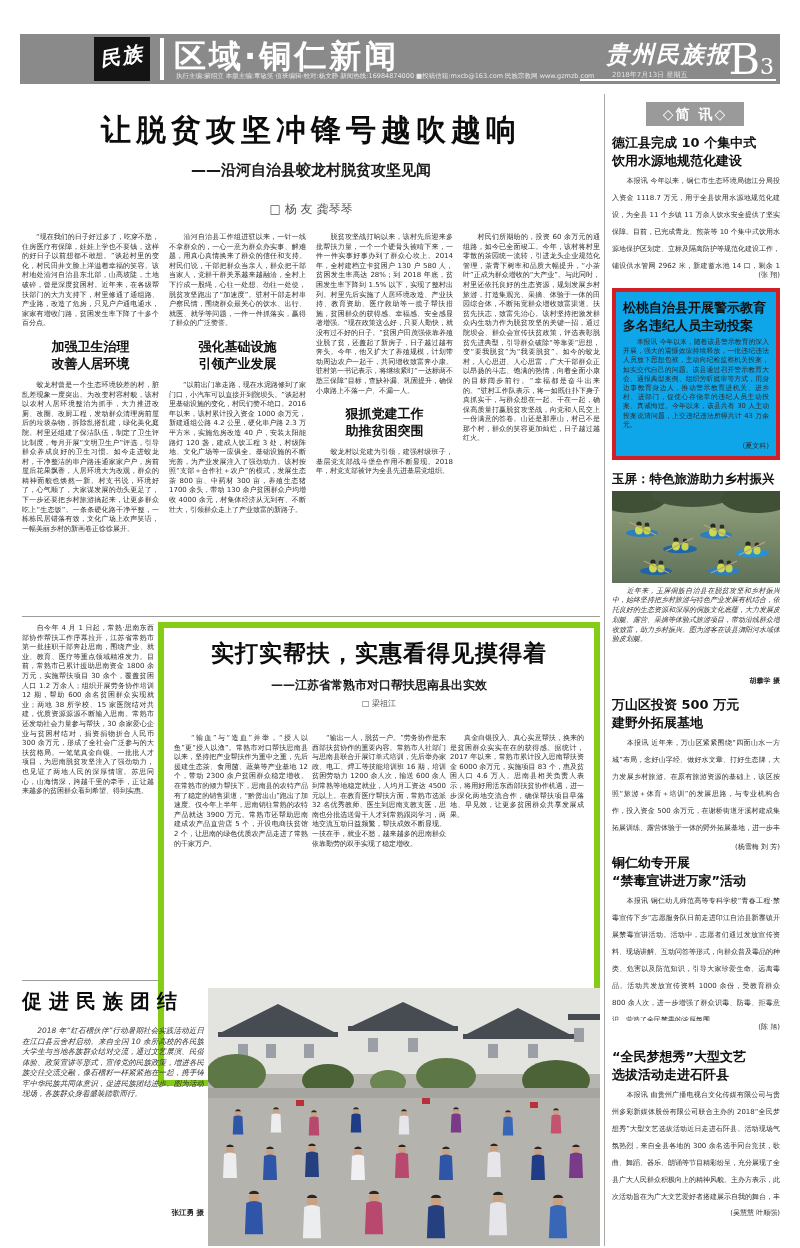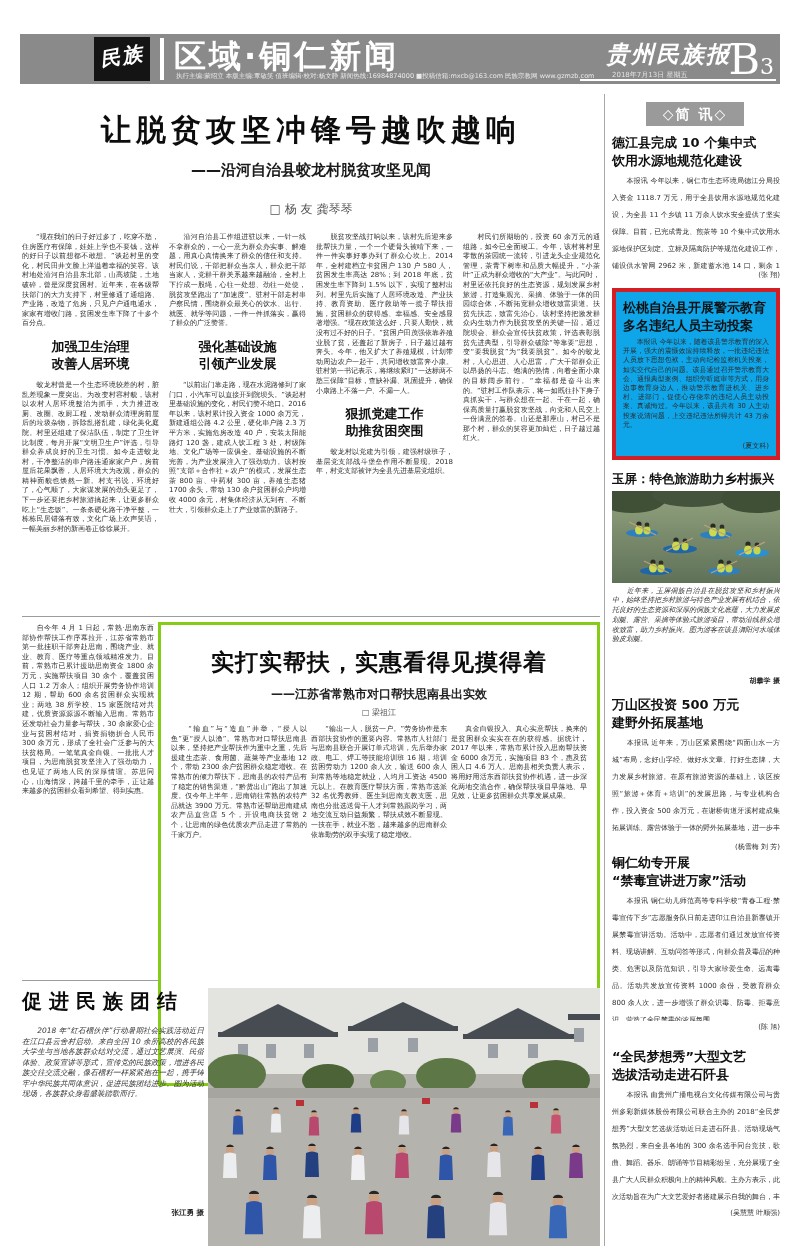--- a/index.html
+++ b/index.html
@@ -32,26 +32,26 @@
   .ta-title{margin-top:14px;text-align:center;font-size:30px;font-weight:900;color:#0c0c0c;letter-spacing:5px;}
   .ta-subtitle{margin-top:10px;text-align:center;font-size:15px;font-weight:700;color:#1a1a1a;}
   .ta-byline{margin-top:21px;text-align:center;font-size:12px;color:#555;}
   .ta-cols{margin-top:15px;display:flex;gap:10px;height:404px;overflow:hidden;}
   .col{flex:1;font-size:7px;line-height:9.6px;text-align:justify;color:#2d2d2d;overflow:hidden;}
   .col p{margin:0 0 4px 0;}
   .subhead{font-size:13px;font-weight:900;text-align:center;line-height:17px;margin:9px 0;color:#101010;}
   
   .cont-col{position:absolute;left:22px;top:624px;width:132px;height:350px;font-size:7px;
             line-height:9.6px;text-align:justify;color:#2d2d2d;overflow:hidden;}
-  .mid-box{position:absolute;left:158px;top:622px;width:442px;height:464px;border:3px solid #84cc16;
-           box-sizing:border-box;padding:16px 10px;}
+  .mid-box{position:absolute;left:158px;top:622px;width:442px;height:464px;border:6px solid #84cc16;
+           box-sizing:border-box;padding:4px 10px;}
   .ma-title{margin-top:6px;text-align:center;font-size:23px;font-weight:900;color:#0c0c0c;letter-spacing:1px;}
   .ma-subtitle{margin-top:8px;text-align:center;font-size:12px;font-weight:700;}
   .ma-byline{margin-top:4px;text-align:center;font-size:8px;color:#555;}
-  .ma-cols{margin-top:7px;display:flex;gap:4px;height:246px;overflow:hidden;justify-content:space-between;}
+  .ma-cols{margin-top:25px;display:flex;gap:4px;height:246px;overflow:hidden;justify-content:space-between;}
   .badge{position:absolute;right:8px;bottom:8px;width:148px;}
   .badge-main{background:#c4232b;color:#fff;font-size:13px;font-weight:900;text-align:center;
               letter-spacing:1px;padding:4px 2px;}
   .badge-strip{position:relative;margin-top:2px;height:16px;background:#c4232b;}
   .badge-line{position:absolute;left:5px;top:7px;width:78px;height:2px;background:#fff;}
   .badge-sub{position:absolute;right:2px;top:2px;background:#9e1520;color:#fff;font-size:14px;
              padding:1px 4px;letter-spacing:1px;}
   
   .bl-article{position:absolute;left:22px;top:988px;width:182px;}
   .bl-title{font-size:20px;font-weight:900;color:#0b0b0b;line-height:26px;white-space:nowrap;}

